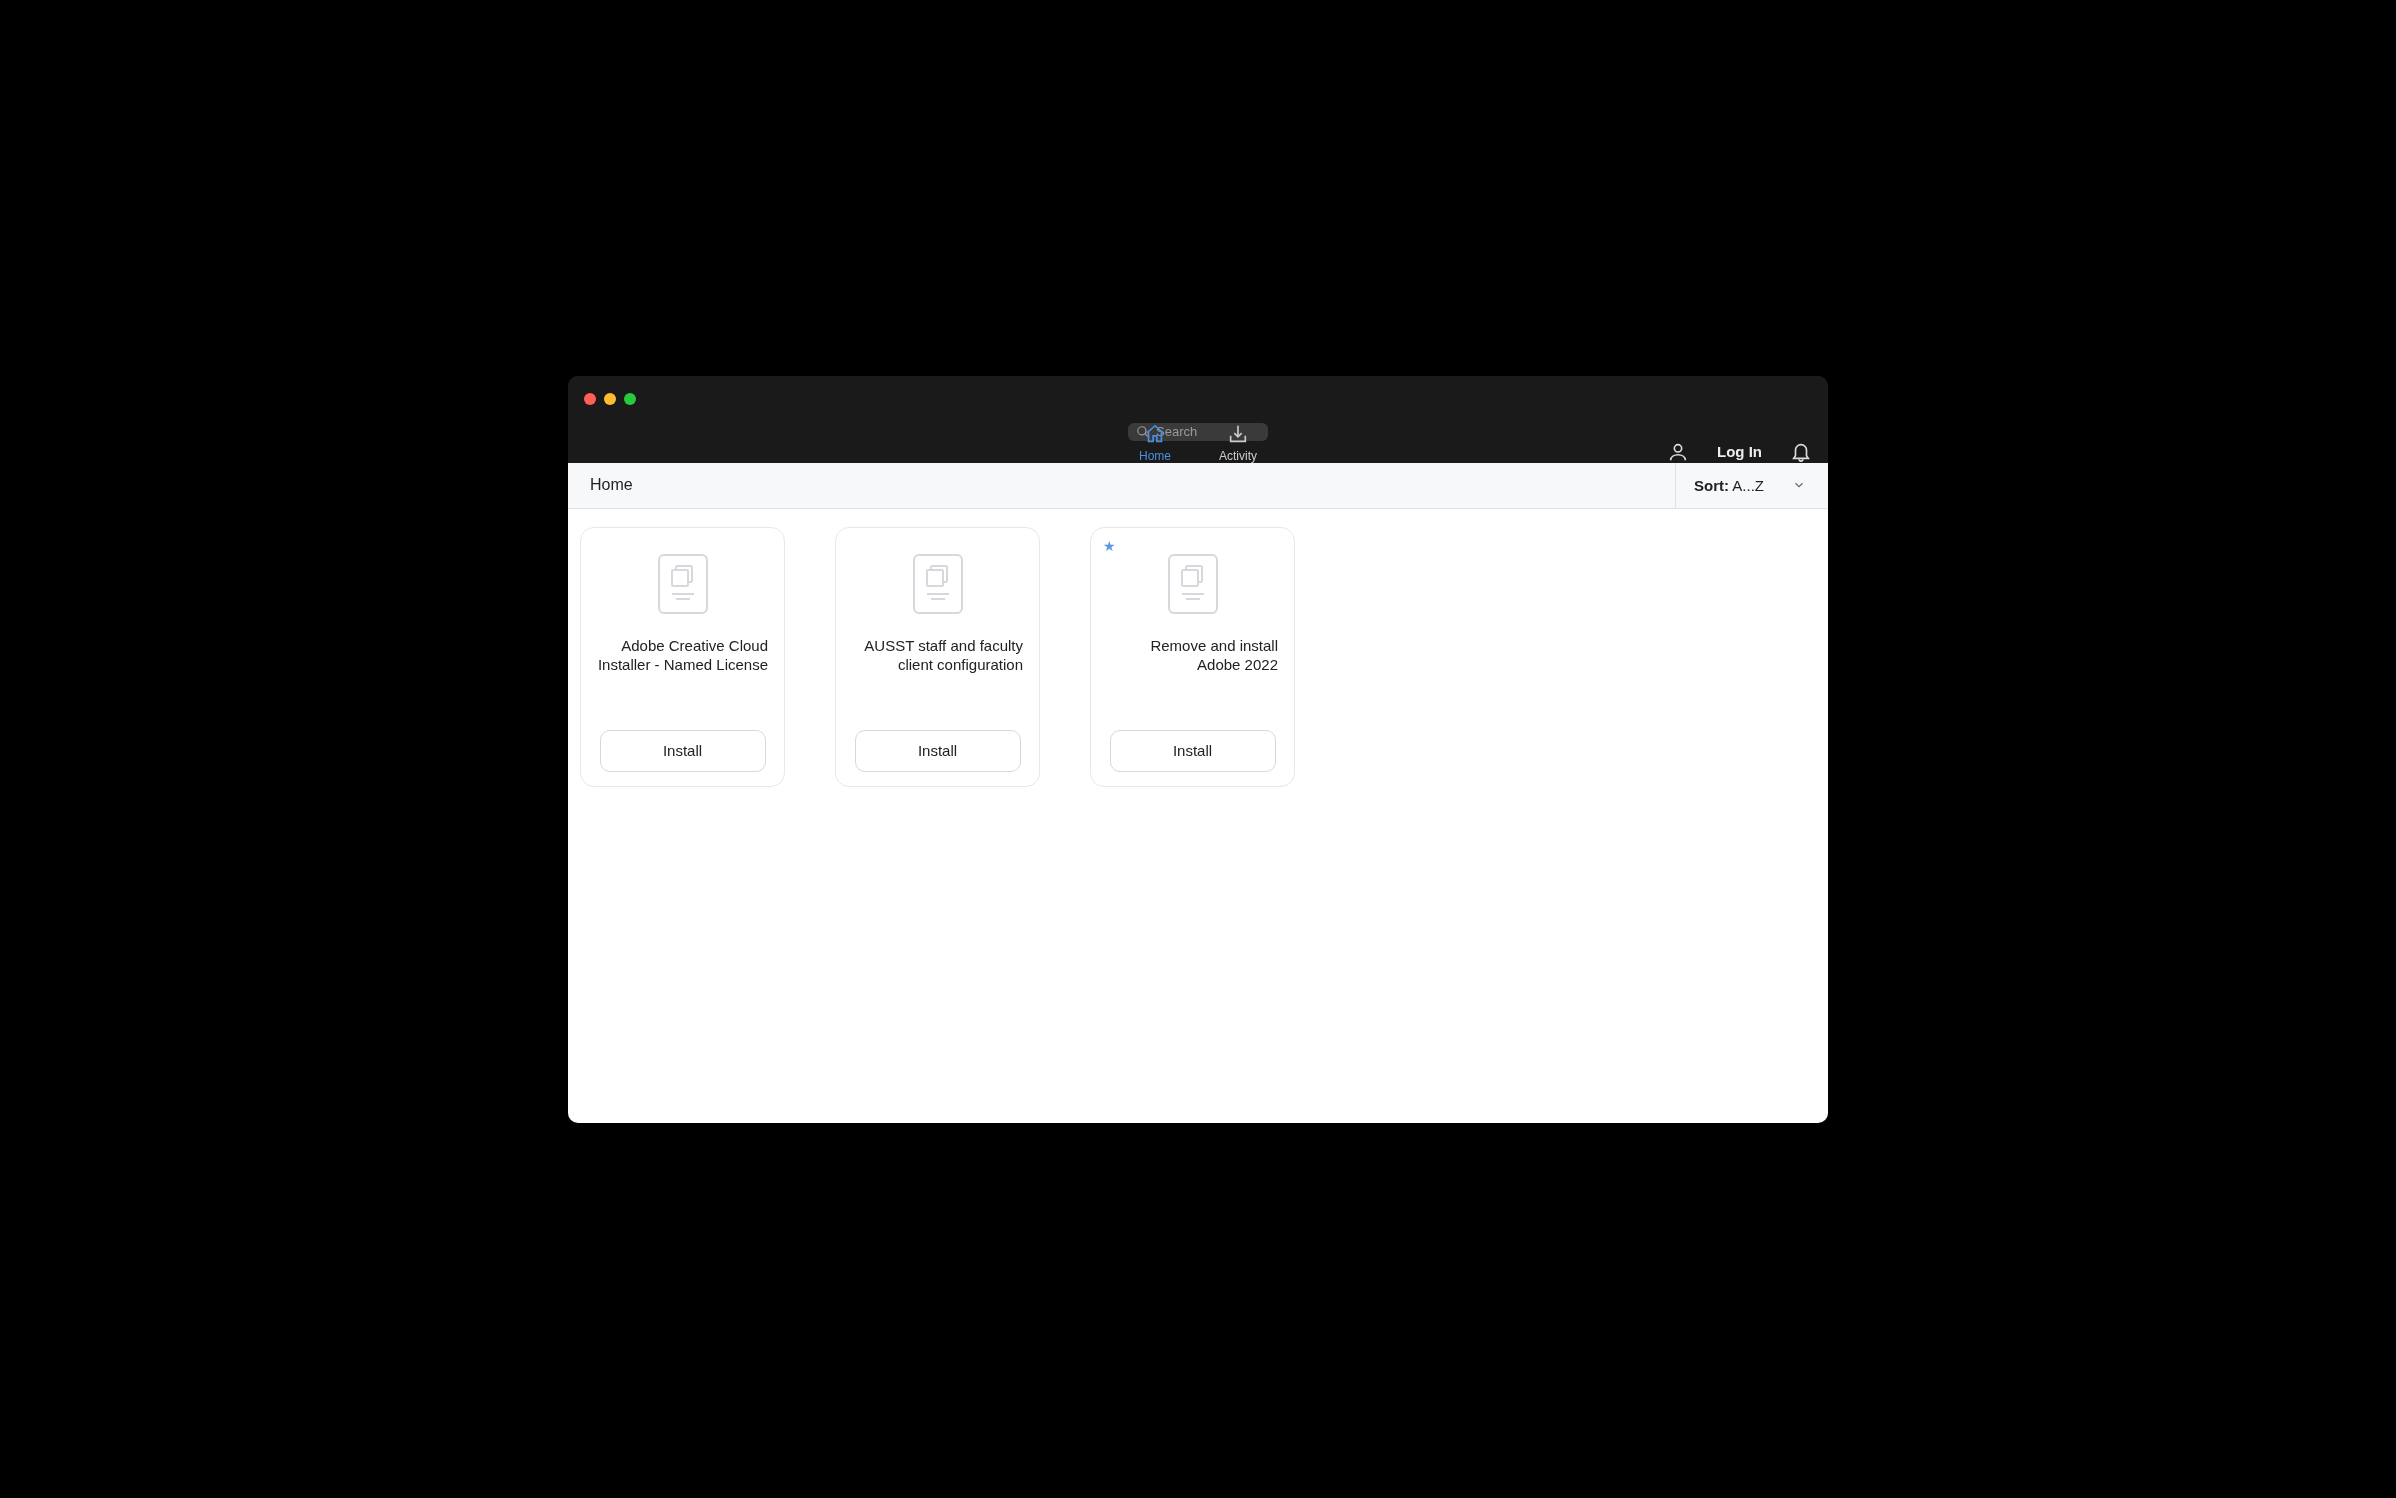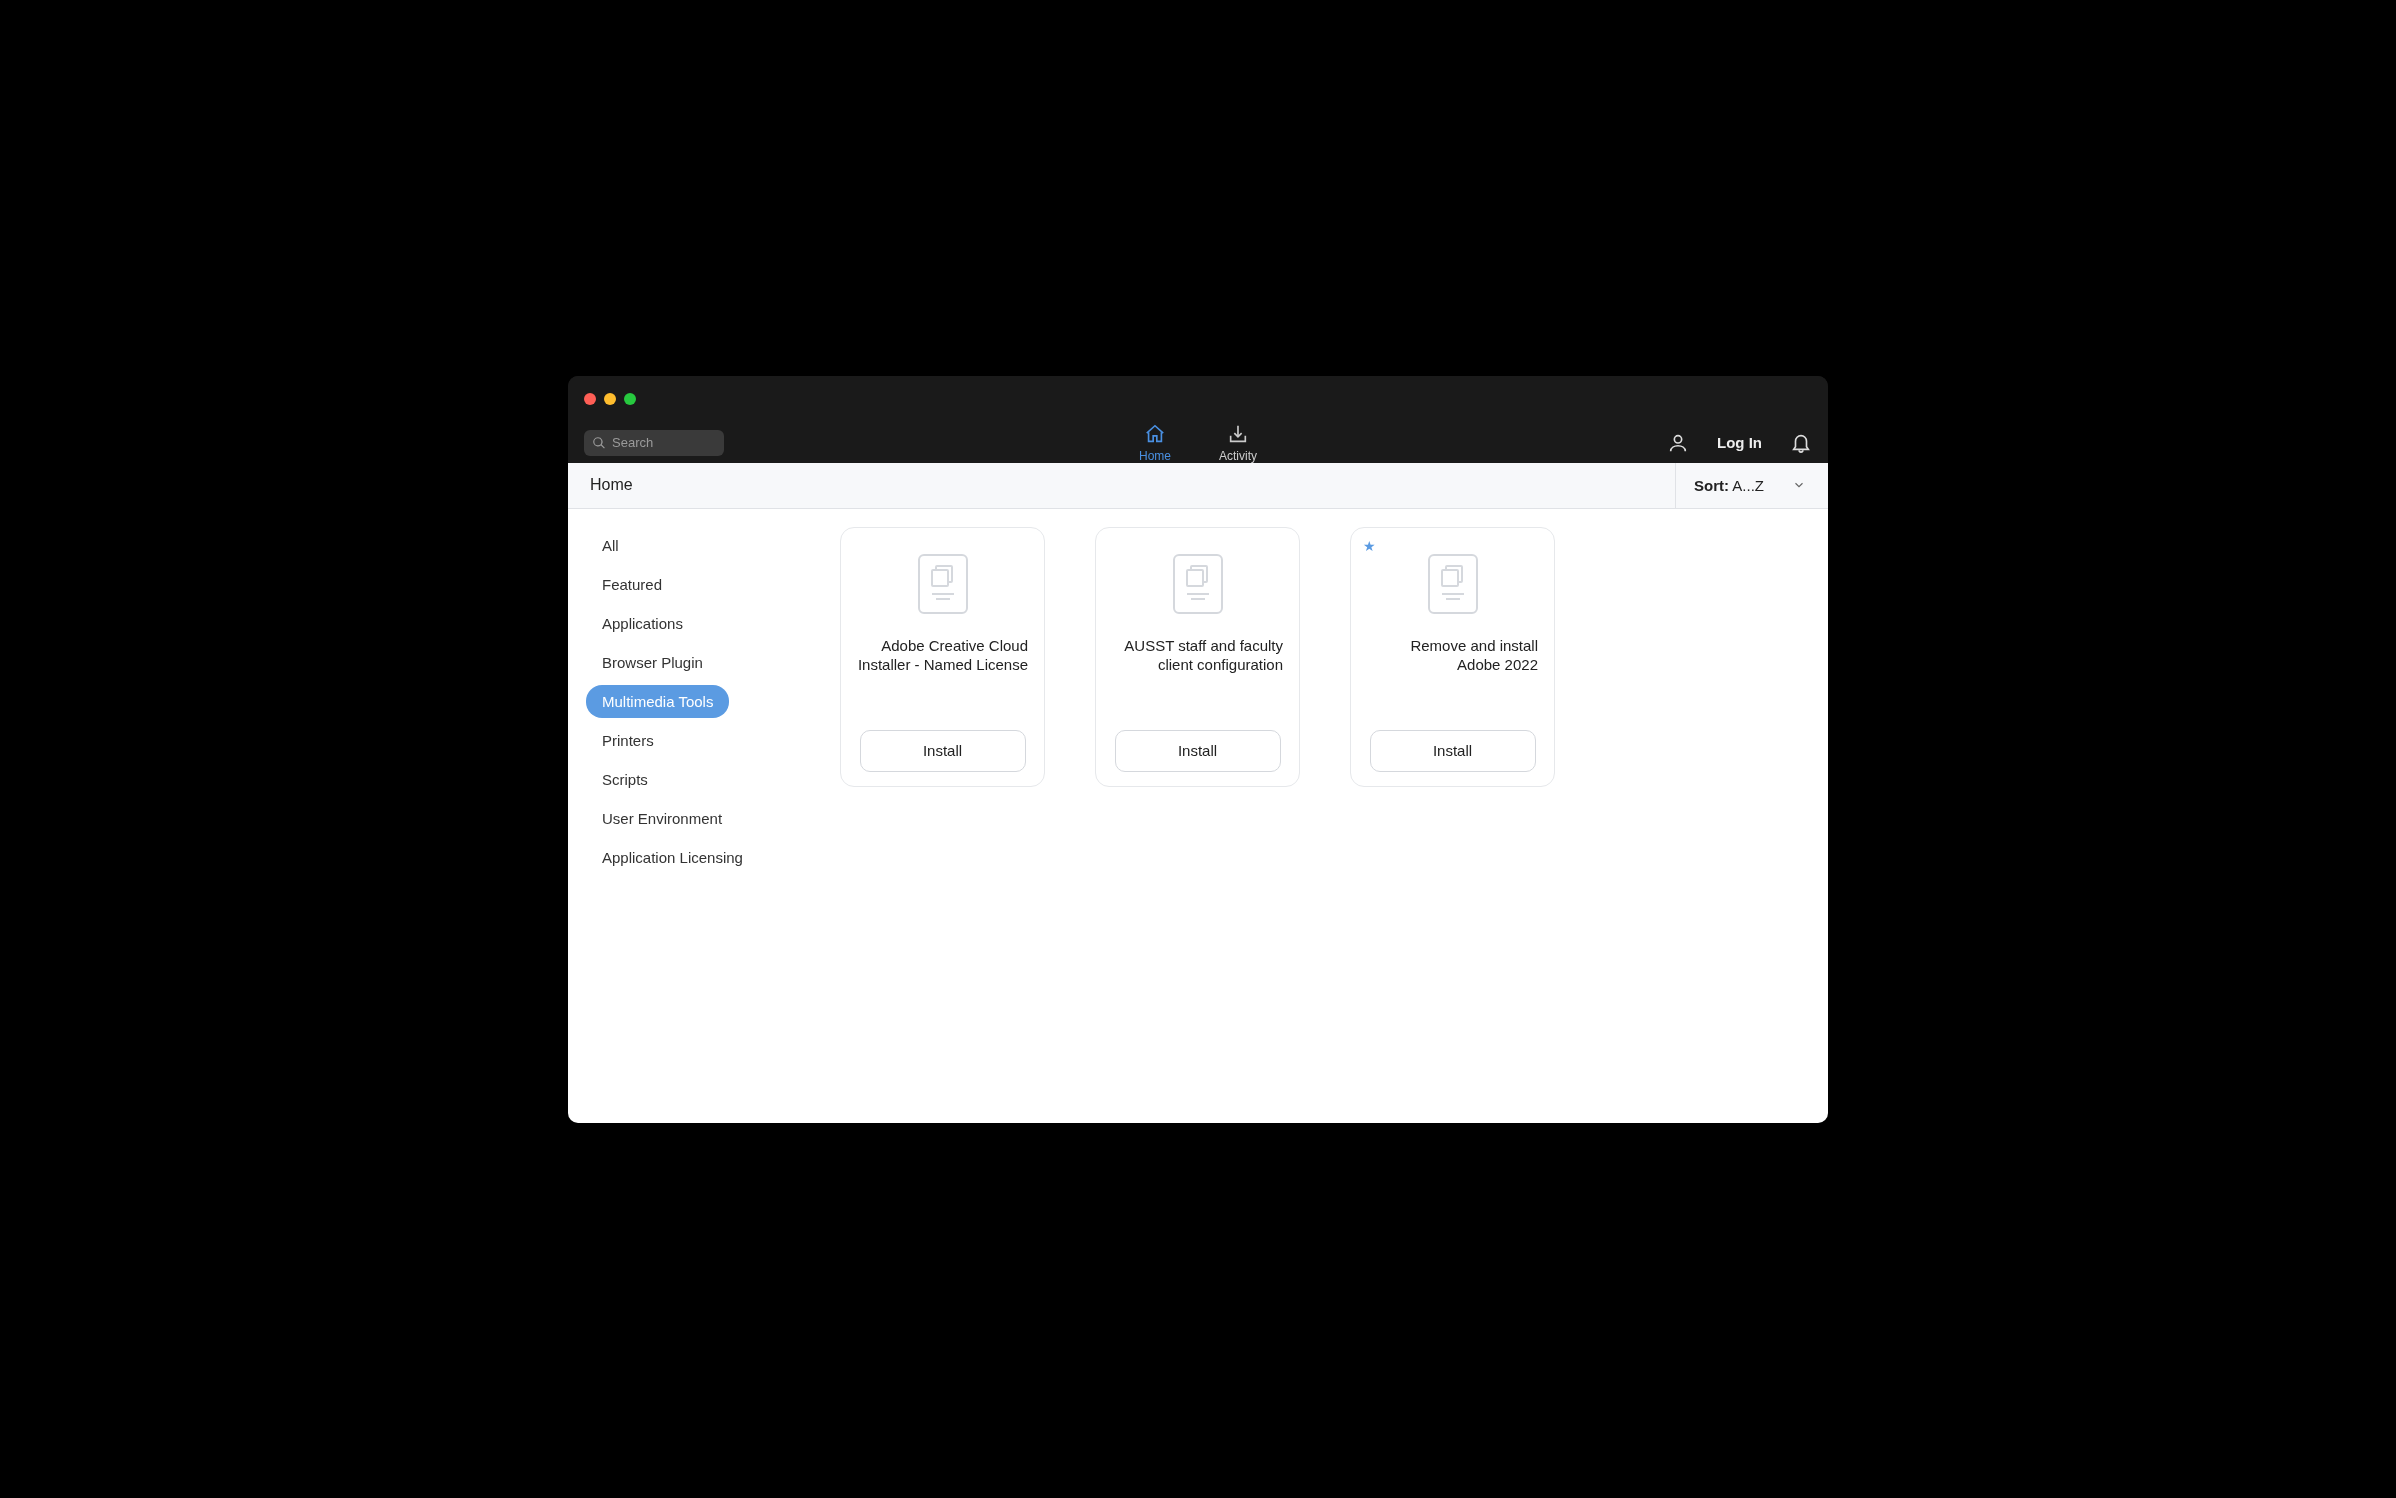--- a/index.html
+++ b/index.html
@@ -49,20 +49,21 @@
   .tl-max { background: #27c93f; }
 
   
   .toolbar {
     height: 40px;
     background: #1a1a1a;
     display: flex;
     align-items: center;
     padding: 0 16px;
     position: relative;
+    flex-direction: column;
   }
   .search-wrap {
     width: 140px;
     height: 26px;
     background: #3a3a3a;
     border-radius: 6px;
     display: flex;
     align-items: center;
     padding: 0 8px;
     gap: 6px;
@@ -422,33 +423,20 @@
       <span class="sort-label">
         <b>Sort:</b> <span>A...Z</span>
       </span>
       <svg viewBox="0 0 24 24">
           <path d="M6 9l6 6 6-6"></path>
         </svg>
     </div>
   </div>
 
   <div class="body">
-    <div class="sidebar">
-      <div class="sidebar-list" id="sidebar-list">
-          <div class="sidebar-item">All</div>
-          <div class="sidebar-item">Featured</div>
-          <div class="sidebar-item">Applications</div>
-          <div class="sidebar-item">Browser Plugin</div>
-          <div class="sidebar-item active">Multimedia Tools</div>
-          <div class="sidebar-item">Printers</div>
-          <div class="sidebar-item">Scripts</div>
-          <div class="sidebar-item">User Environment</div>
-          <div class="sidebar-item">Application Licensing</div>
-        </div>
-    </div>
     <div class="content" id="content">
         <div class="card">
           <div class="card-icon-wrap">
             <div class="card-icon">
               <div class="card-icon-docs"></div>
               <div class="card-icon-lines"></div>
               <div class="card-icon-lines2"></div>
             </div>
           </div>
           <div class="card-title">Adobe Creative Cloud Installer - Named License</div>

